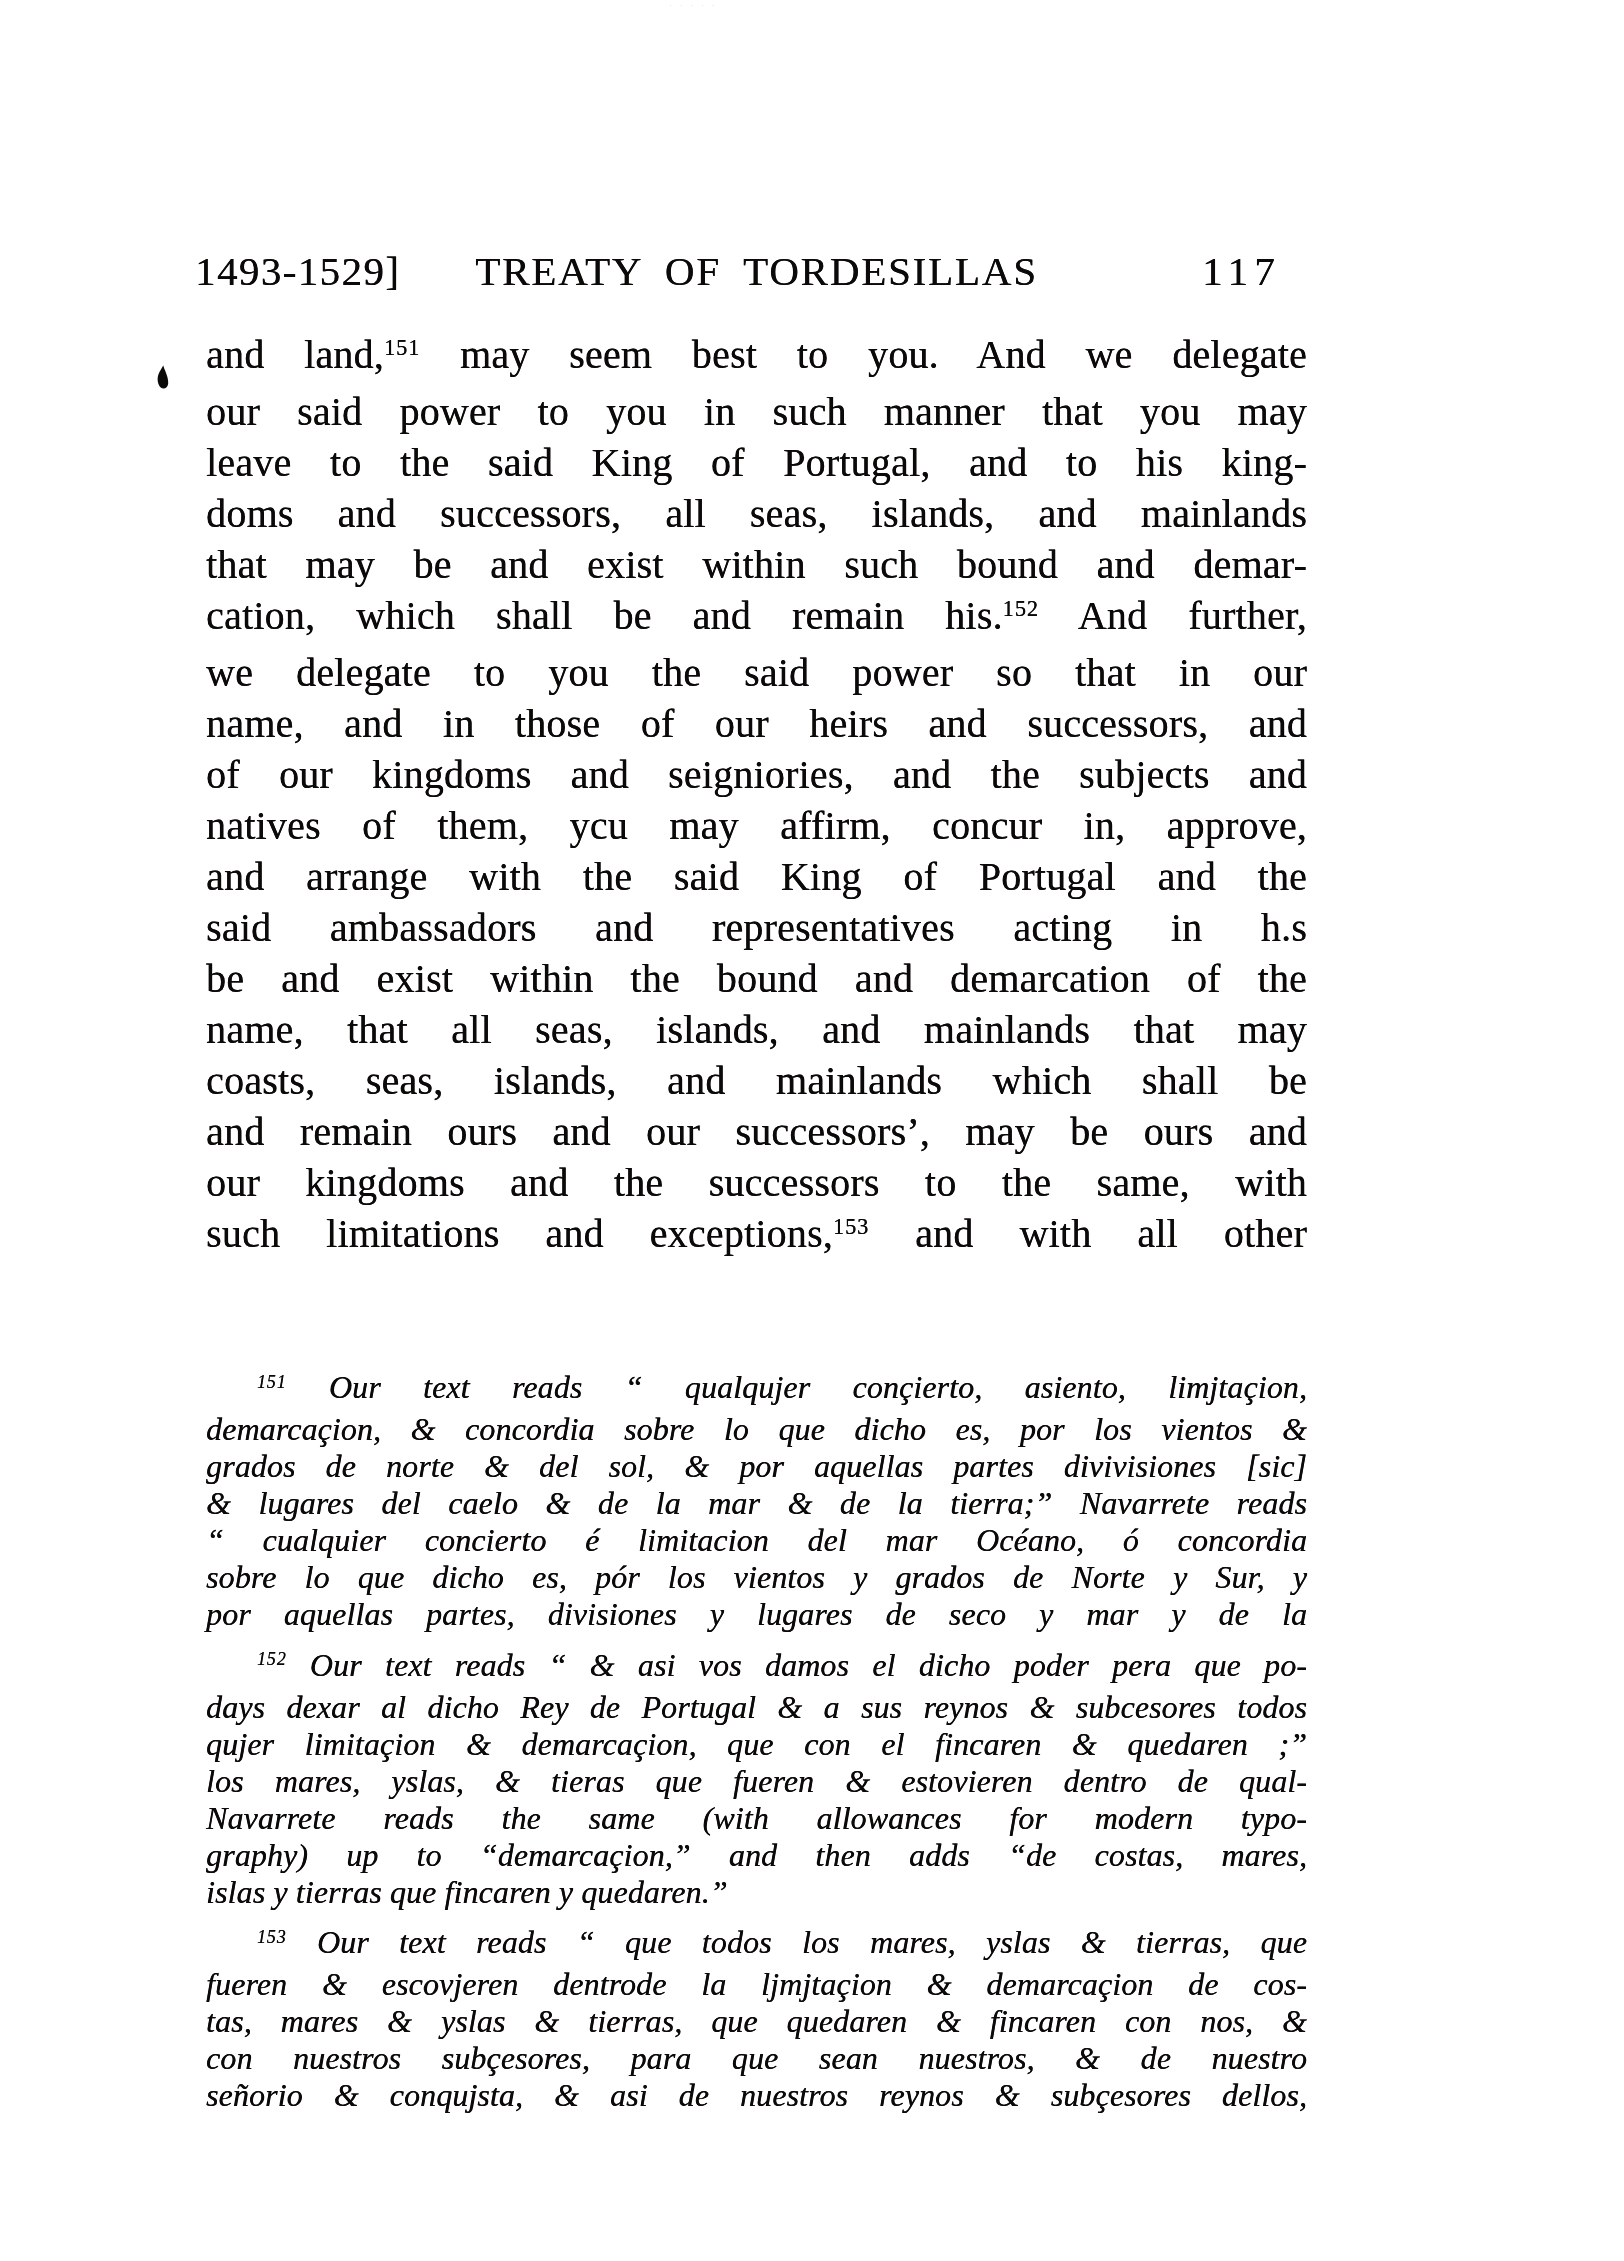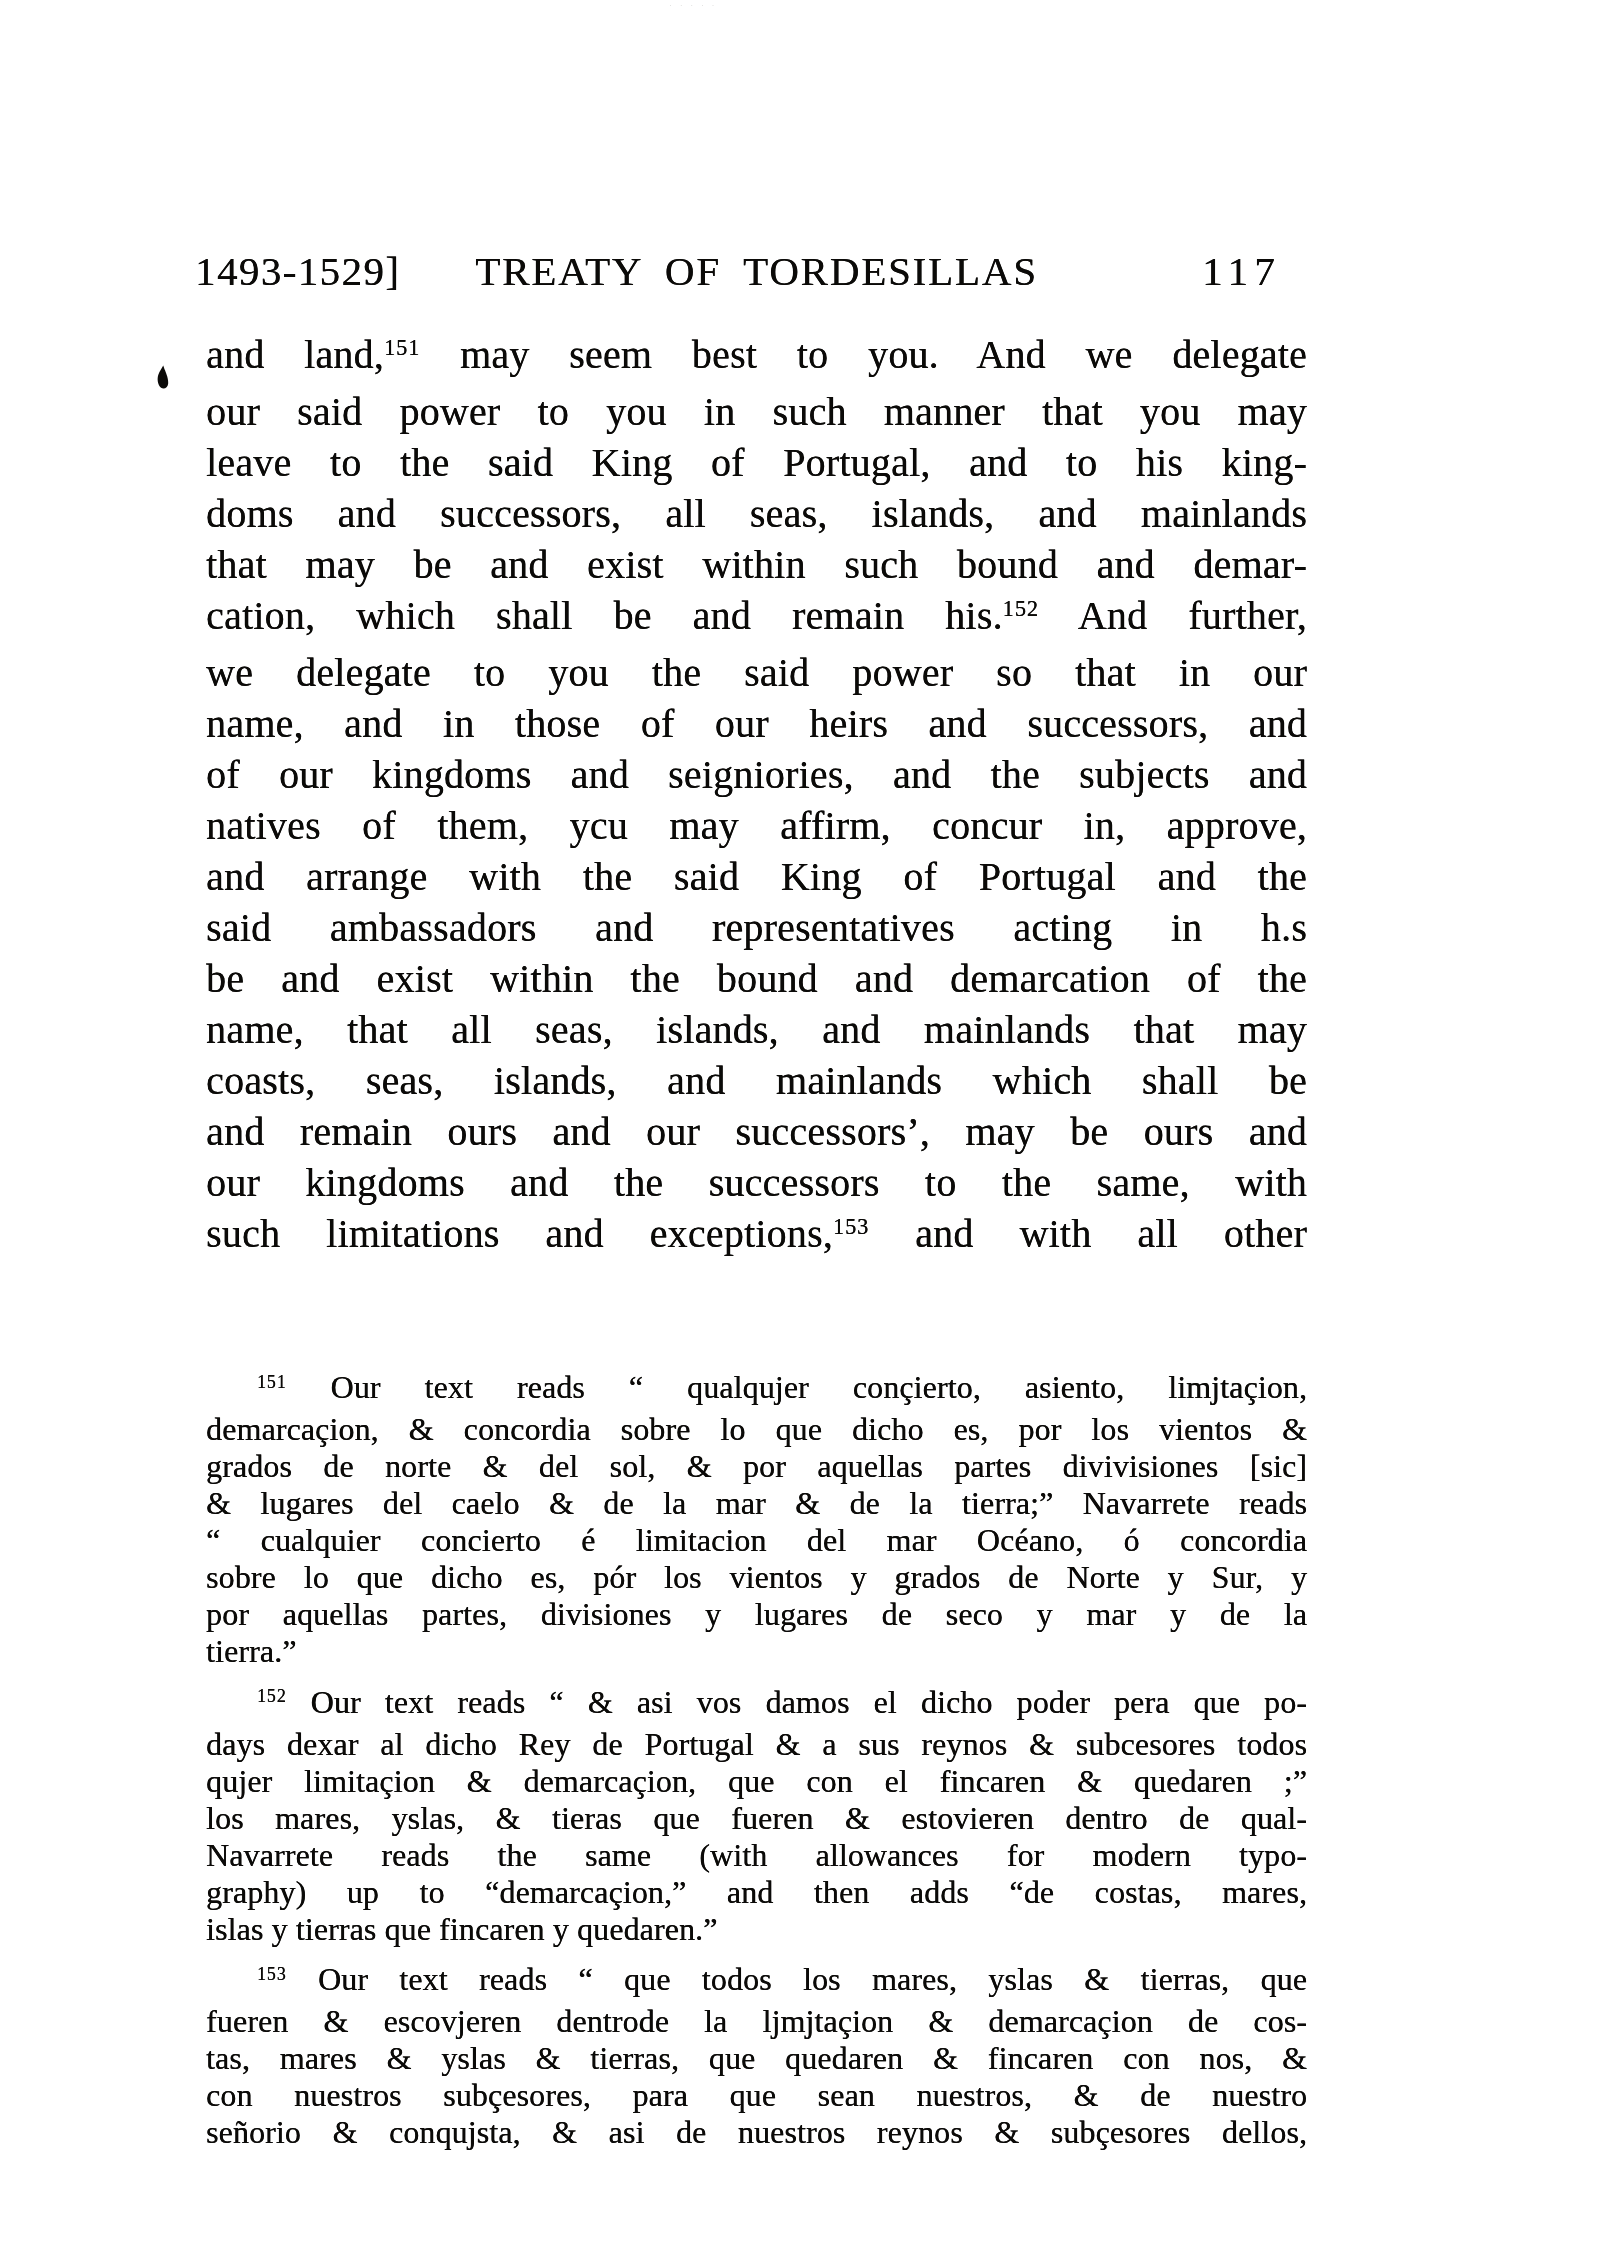--- a/index.html
+++ b/index.html
@@ -45,20 +45,21 @@
     font-size: 40px; line-height: 51px;
     letter-spacing: 0.2px;
   }
 
   
   .footnotes {
     position: absolute;
     left: 206px; top: 1369px; width: 1101px;
     font-size: 32px; line-height: 37px;
     letter-spacing: 0.1px;
+    font-style: italic;
   }
   .footnote { margin-bottom: 13.6px; }
   .footnote .line:first-child { text-indent: 51px; }
 
   
   .line { text-align: justify; text-align-last: justify; }
   .line.no-justify { text-align-last: left; }
 
   sup {
     font-size: 56%;
@@ -118,21 +119,20 @@
 
   <section class="footnotes">
     <div class="footnote">
         <div class="line"><sup>151</sup> Our text reads “ qualqujer conçierto, asiento, limjtaçion,</div>
         <div class="line">demarcaçion, &amp; concordia sobre lo que dicho es, por los vientos &amp;</div>
         <div class="line">grados de norte &amp; del sol, &amp; por aquellas partes divivisiones [sic]</div>
         <div class="line">&amp; lugares del caelo &amp; de la mar &amp; de la tierra;” Navarrete reads</div>
         <div class="line">“ cualquier concierto é limitacion del mar Océano, ó concordia</div>
         <div class="line">sobre lo que dicho es, pór los vientos y grados de Norte y Sur, y</div>
         <div class="line">por aquellas partes, divisiones y lugares de seco y mar y de la</div>
-        <div class="line no-justify">tierra.”</div>
       </div>
     <div class="footnote">
         <div class="line"><sup>152</sup> Our text reads “ &amp; asi vos damos el dicho poder pera que po-</div>
         <div class="line">days dexar al dicho Rey de Portugal &amp; a sus reynos &amp; subcesores todos</div>
         <div class="line">qujer limitaçion &amp; demarcaçion, que con el fincaren &amp; quedaren ;”</div>
         <div class="line">los mares, yslas, &amp; tieras que fueren &amp; estovieren dentro de qual-</div>
         <div class="line">Navarrete reads the same (with allowances for modern typo-</div>
         <div class="line">graphy) up to “demarcaçion,” and then adds “de costas, mares,</div>
         <div class="line no-justify">islas y tierras que fincaren y quedaren.”</div>
       </div>

